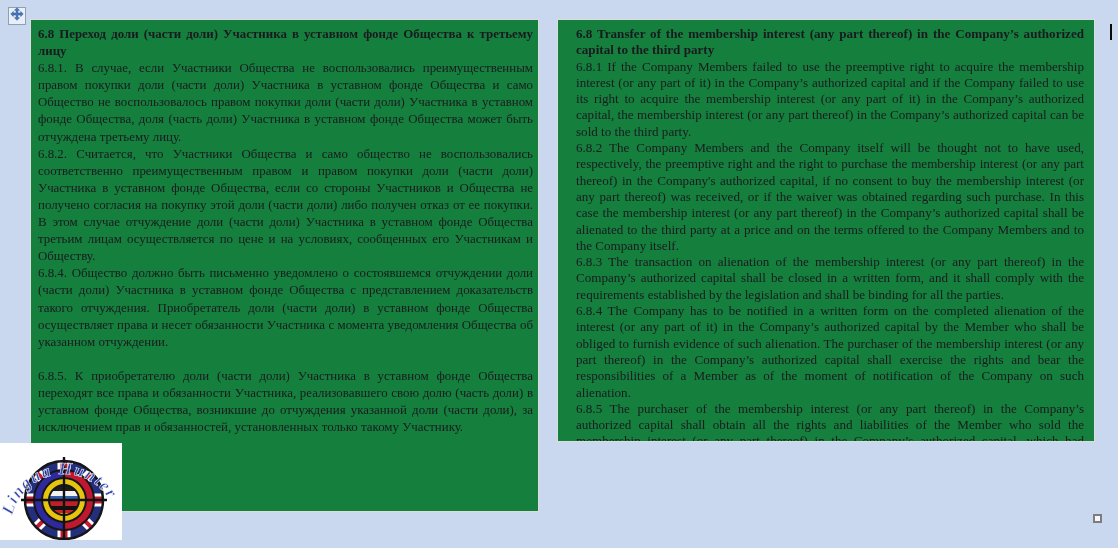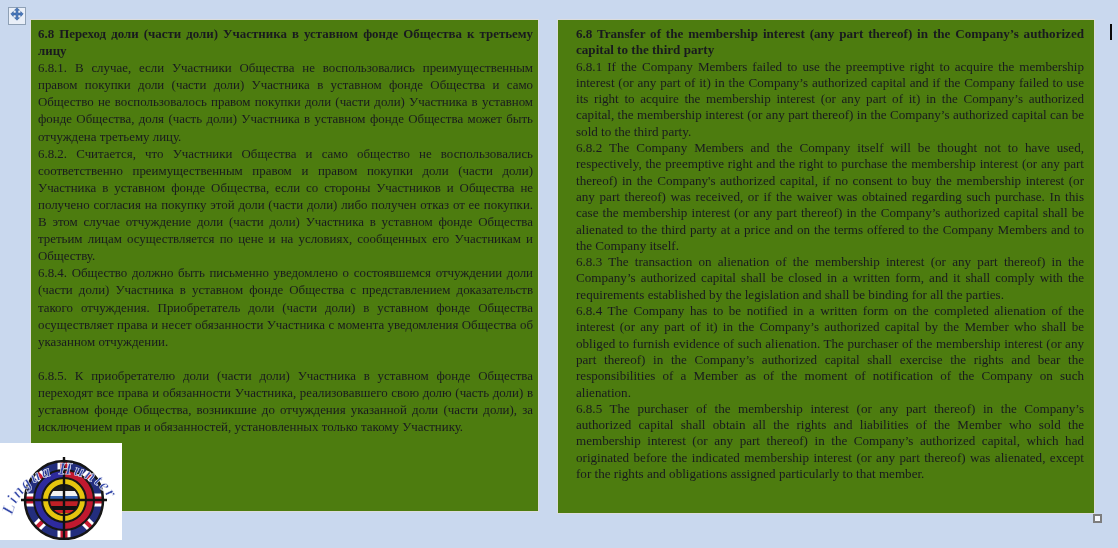--- a/index.html
+++ b/index.html
@@ -6,33 +6,33 @@
   body {
     width: 1118px; height: 548px;
     position: relative;
     background: #c9d8ee;
     overflow: hidden;
     font-family: "Liberation Serif", serif;
   }
   .cell {
     position: absolute;
     top: 19px;
-    background: #4d7c0f;
+    background: #15803d;
     border: 1px solid #dcdcdc;
     box-sizing: border-box;
     overflow: hidden;
     color: #191a1f;
   }
   .cell-ru {
     left: 30px; width: 509px; height: 493px;
     padding: 6px 5px 0 7px;
     font-size: 12.9px; line-height: 17.1px;
   }
   .cell-en {
-    left: 557px; width: 538px; height: 495px;
+    left: 557px; width: 538px; height: 423px;
     padding: 6px 10px 0 18px;
     font-size: 13.1px; line-height: 16.3px;
   }
   .para { text-align: justify; margin: 0; }
   .title { font-weight: bold; }
   .empty-line { height: 17px; }
 
   .move-handle {
     position: absolute; left: 8px; top: 7px;
     width: 18px; height: 18px;

